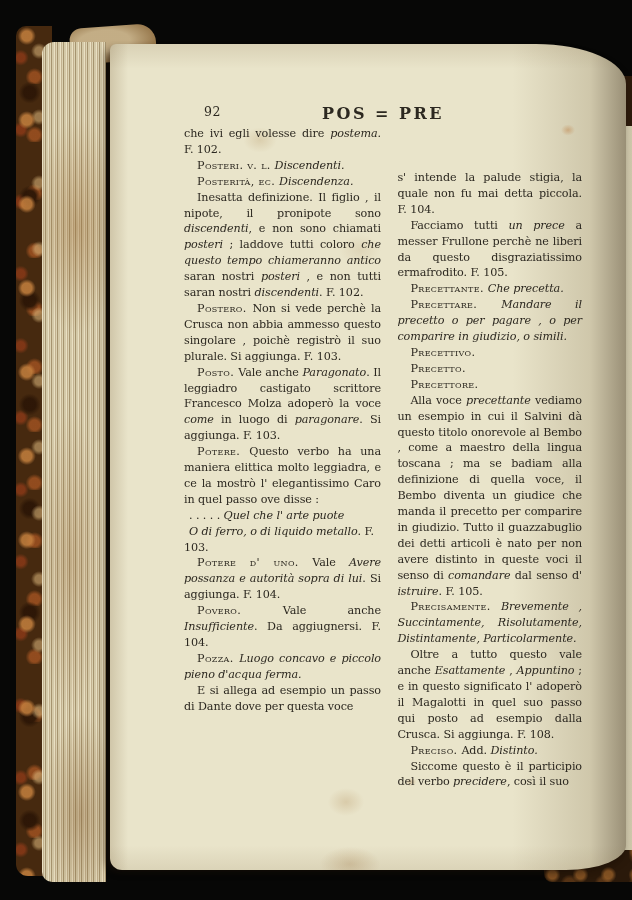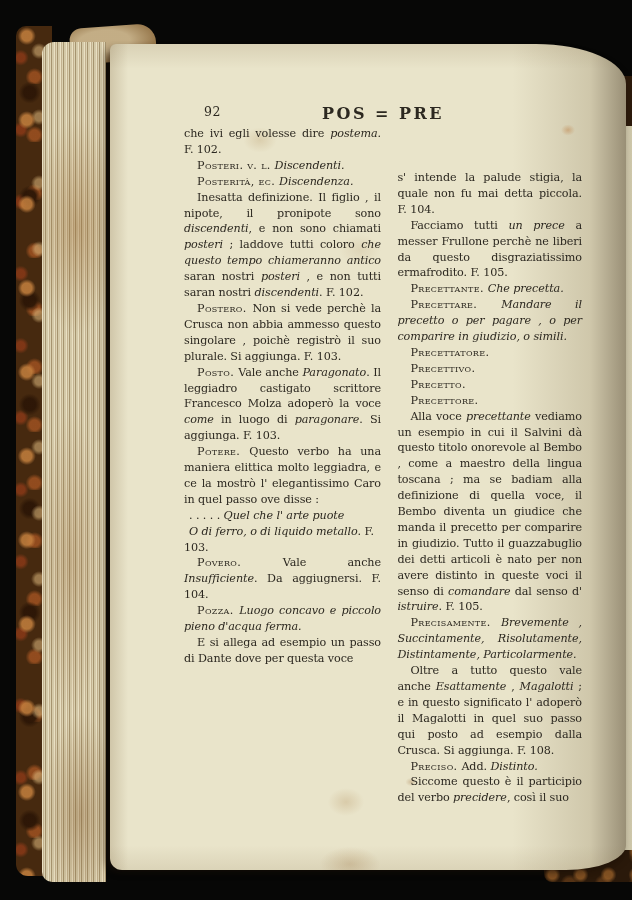--- a/index.html
+++ b/index.html
@@ -118,35 +118,35 @@
       <div class="col left">
           <p class="para cont"><span>che ivi egli volesse dire </span><span class="i">postema</span><span>. F. 102.</span></p>
           <p class="para entry"><span class="sc">Posteri. v. l. </span><span class="i">Discendenti.</span></p>
           <p class="para entry"><span class="sc">Posterità, ec. </span><span class="i">Discendenza.</span></p>
           <p class="para entry"><span>Inesatta definizione. Il figlio , il nipote, il pronipote sono </span><span class="i">discendenti</span><span>, e non sono chiamati </span><span class="i">posteri</span><span> ; laddove tutti coloro </span><span class="i">che questo tempo chiameranno antico</span><span> saran nostri </span><span class="i">posteri</span><span> , e non tutti saran nostri </span><span class="i">discendenti</span><span>. F. 102.</span></p>
           <p class="para entry"><span class="sc">Postero. </span><span>Non si vede perchè la Crusca non abbia ammesso questo singolare , poichè registrò il suo plurale. Si aggiunga. F. 103.</span></p>
           <p class="para entry"><span class="sc">Posto. </span><span>Vale anche </span><span class="i">Paragonato</span><span>. Il leggiadro castigato scrittore Francesco Molza adoperò la voce </span><span class="i">come</span><span> in luogo di </span><span class="i">paragonare</span><span>. Si aggiunga. F. 103.</span></p>
           <p class="para entry"><span class="sc">Potere. </span><span>Questo verbo ha una maniera elittica molto leggiadra, e ce la mostrò l' elegantissimo Caro in quel passo ove disse :</span></p>
           <p class="para verse"><span>. . . . . </span><span class="i">Quel che l' arte puote</span></p>
           <p class="para verse"><span class="i">O di ferro, o di liquido metallo</span><span>. F. 103.</span></p>
+          <p class="para entry"><span class="sc">Potere d' uno. </span><span>Vale </span><span class="i">Avere possanza e autorità sopra di lui</span><span>. Si aggiunga. F. 104.</span></p>
           <p class="para entry"><span class="sc">Povero. </span><span>Vale anche </span><span class="i">Insufficiente</span><span>. Da aggiugnersi. F. 104.</span></p>
           <p class="para entry"><span class="sc">Pozza. </span><span class="i">Luogo concavo e piccolo pieno d'acqua ferma.</span></p>
           <p class="para entry"><span>E si allega ad esempio un passo di Dante dove per questa voce</span></p>
         </div>
       <div class="divider"></div>
       <div class="col right">
           <p class="para cont"><span>s' intende la palude stigia, la quale non fu mai detta piccola. F. 104.</span></p>
           <p class="para entry"><span>Facciamo tutti </span><span class="i">un prece</span><span> a messer Frullone perchè ne liberi da questo disgraziatissimo ermafrodito. F. 105.</span></p>
           <p class="para entry"><span class="sc">Precettante. </span><span class="i">Che precetta.</span></p>
           <p class="para entry"><span class="sc">Precettare. </span><span class="i">Mandare il precetto o per pagare , o per comparire in giudizio, o simili.</span></p>
-          <p class="para entry"><span class="sc">Precettatore.</span></p>
           <p class="para entry"><span class="sc">Precettivo.</span></p>
           <p class="para entry"><span class="sc">Precetto.</span></p>
           <p class="para entry"><span class="sc">Precettore.</span></p>
           <p class="para entry"><span>Alla voce </span><span class="i">precettante</span><span> vediamo un esempio in cui il Salvini dà questo titolo onorevole al Bembo , come a maestro della lingua toscana ; ma se badiam alla definizione di quella voce, il Bembo diventa un giudice che manda il precetto per comparire in giudizio. Tutto il guazzabuglio dei detti articoli è nato per non avere distinto in queste voci il senso di </span><span class="i">comandare</span><span> dal senso d' </span><span class="i">istruire</span><span>. F. 105.</span></p>
           <p class="para entry"><span class="sc">Precisamente. </span><span class="i">Brevemente , Succintamente, Risolutamente, Distintamente, Particolarmente.</span></p>
-          <p class="para entry"><span>Oltre a tutto questo vale anche </span><span class="i">Esattamente</span><span> , </span><span class="i">Magalotti</span><span> ; e in questo significato l' adoperò il Magalotti in quel suo passo qui posto ad esempio dalla Crusca. Si aggiunga. F. 108.</span></p>
+          <p class="para entry"><span>Oltre a tutto questo vale anche </span><span class="i">Esattamente</span><span> , </span><span class="i">Appuntino</span><span> ; e in questo significato l' adoperò il Magalotti in quel suo passo qui posto ad esempio dalla Crusca. Si aggiunga. F. 108.</span></p>
           <p class="para entry"><span class="sc">Preciso. </span><span>Add. </span><span class="i">Distinto.</span></p>
           <p class="para entry"><span>Siccome questo è il participio del verbo </span><span class="i">precidere</span><span>, così il suo</span></p>
         </div>
     </div>
   </div>
 </div>
 
 </body></html>

